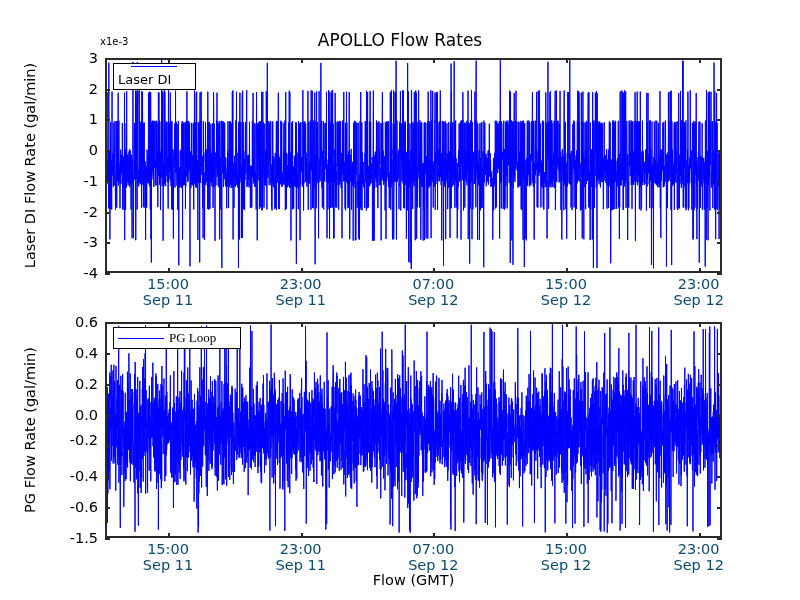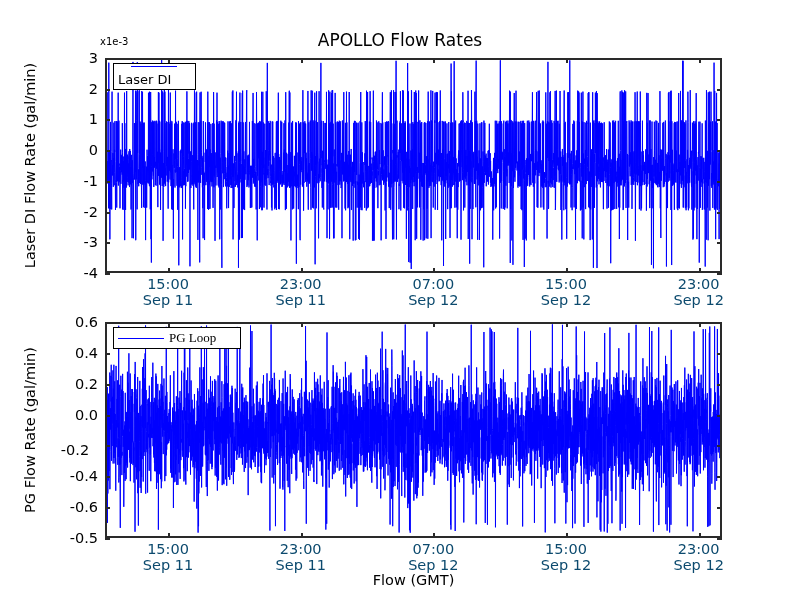--- a/index.html
+++ b/index.html
@@ -166,24 +166,24 @@
       <div class="ytick" style="top: 122.857px;">-1</div>
       <div class="ytick" style="top: 153.571px;">-2</div>
       <div class="ytick" style="top: 184.286px;">-3</div>
       <div class="ytick" style="top: 215px;">-4</div>
     </div>
   <div class="ytick-col" id="yticks-bottom" style="top: 322px; height: 216px;">
       <div class="ytick" style="top: 0px;">0.6</div>
       <div class="ytick" style="top: 30.8571px;">0.4</div>
       <div class="ytick" style="top: 61.7143px;">0.2</div>
       <div class="ytick" style="top: 92.5714px;">0.0</div>
-      <div class="ytick" style="top: 128px; text-align: center;">-0.2</div>
+      <div class="ytick" style="top: 118px;">-0.2</div>
       <div class="ytick" style="top: 154.286px;">-0.4</div>
       <div class="ytick" style="top: 185.143px;">-0.6</div>
-      <div class="ytick" style="top: 216px;">-0.5</div>
+      <div class="ytick" style="top: 216px;">-1.5</div>
     </div>
 
   <div class="xtick-row" id="xticks-top" style="left: 105px; top: 276px; width: 617px;">
       <div class="xtick" style="left: 63.0574px;">15:00<br>Sep 11</div>
       <div class="xtick" style="left: 195.712px;">23:00<br>Sep 11</div>
       <div class="xtick" style="left: 328.367px;">07:00<br>Sep 12</div>
       <div class="xtick" style="left: 461.022px;">15:00<br>Sep 12</div>
       <div class="xtick" style="left: 593.677px;">23:00<br>Sep 12</div>
     </div>
   <div class="xtick-row" id="xticks-bottom" style="left: 105px; top: 541px; width: 617px;">

